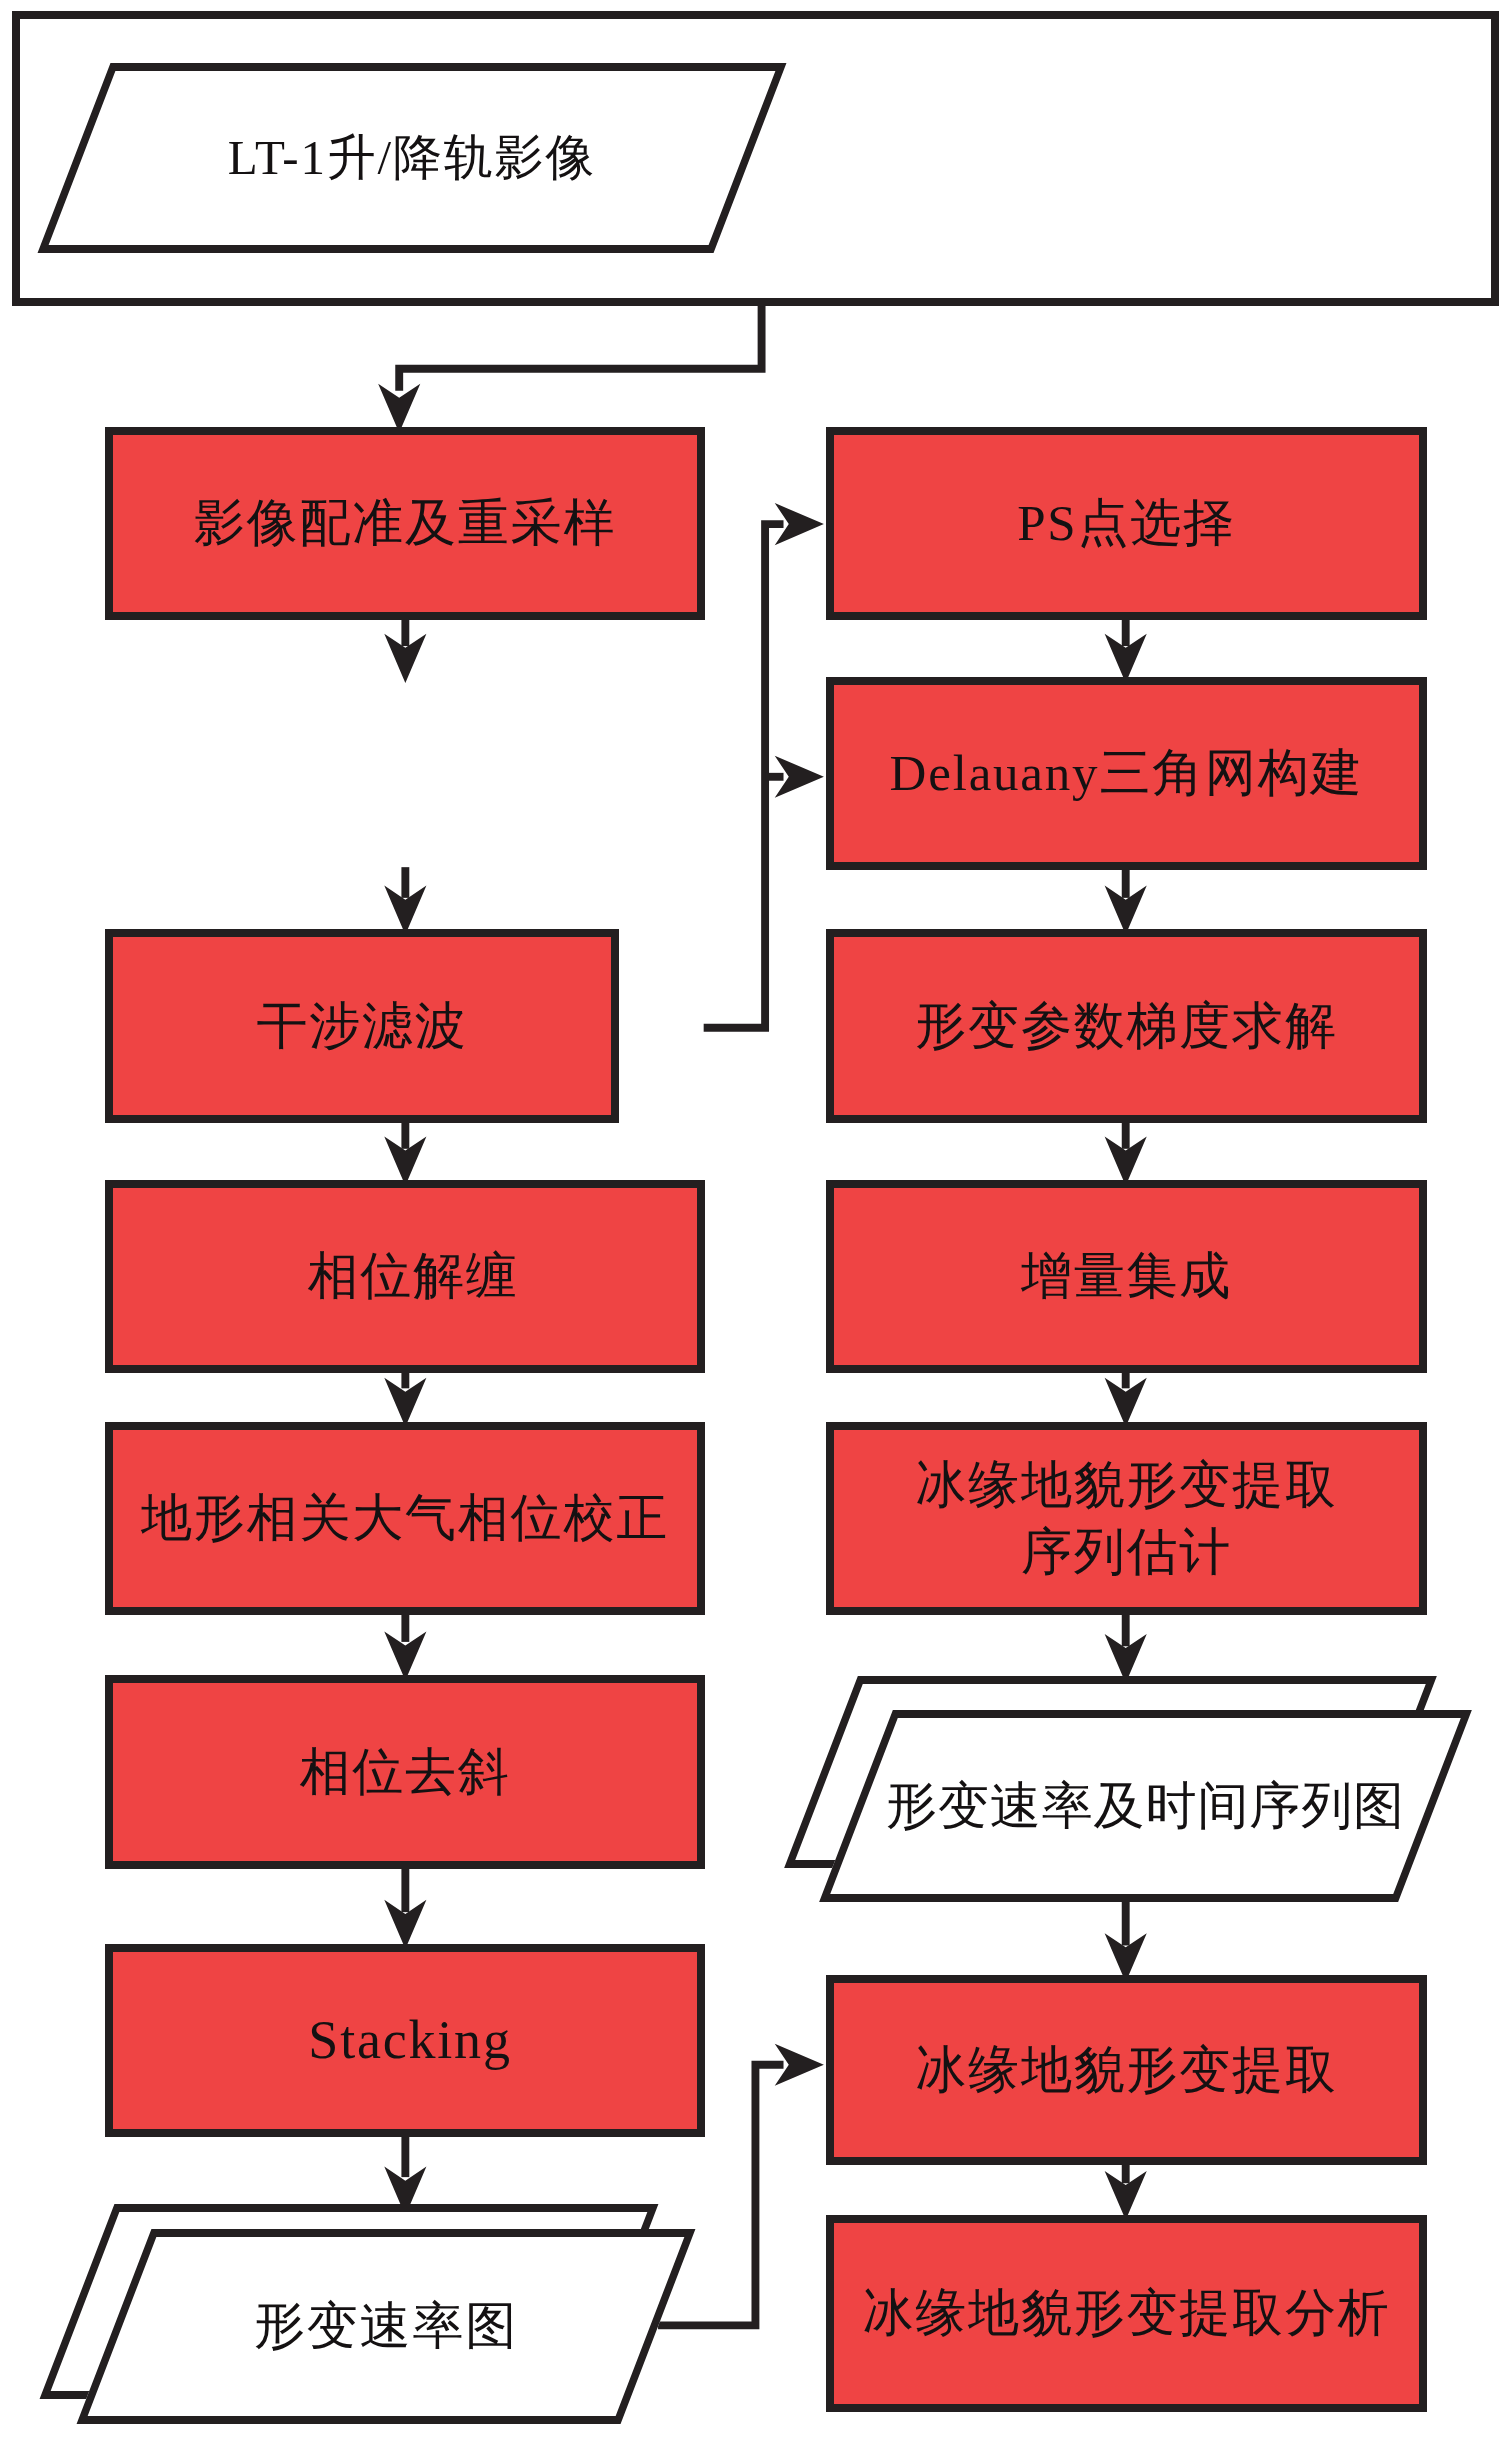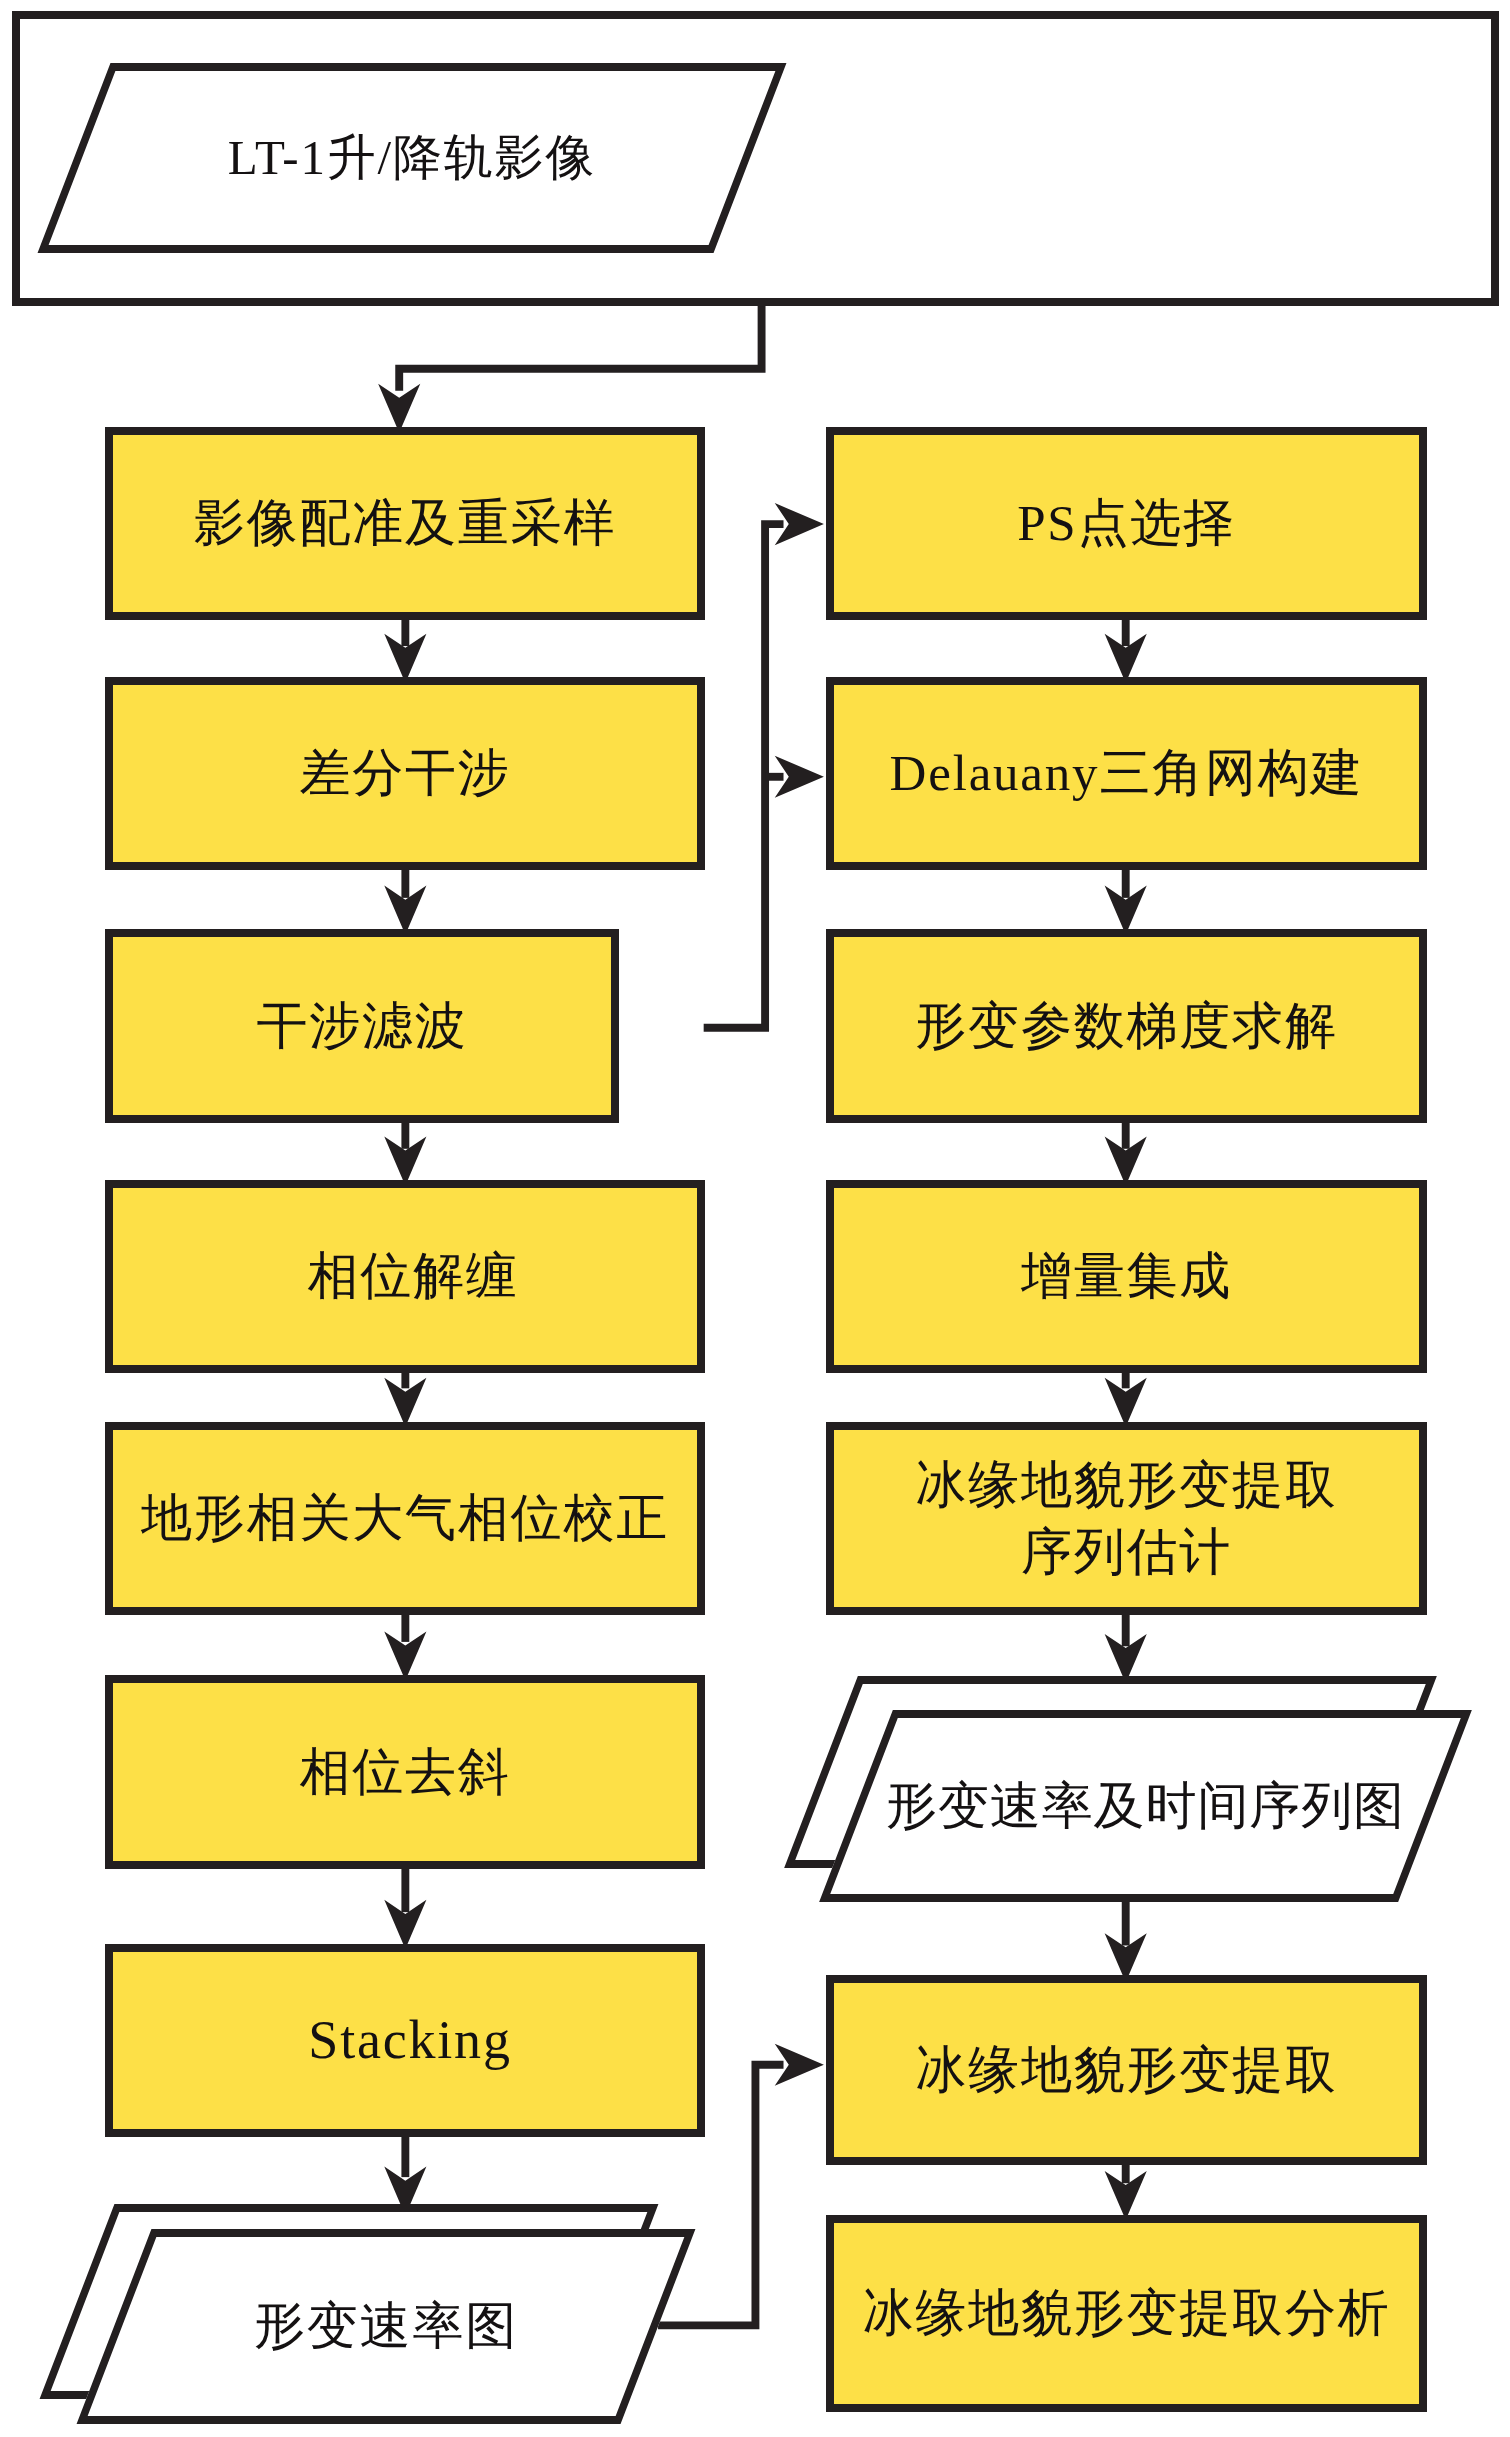--- a/index.html
+++ b/index.html
@@ -15,21 +15,21 @@
     overflow:hidden;
     font-family:"Liberation Serif","DejaVu Serif",serif;
     color:var(--ink);
   }
   .conn{position:absolute;left:0;top:0;z-index:0;}
   .node{z-index:1;}
   .box{
     position:absolute;
     box-sizing:border-box;
     border:8.8px solid var(--line);
-    background:#fde047;
+    background:#ef4444;
     display:flex;
     align-items:center;
     justify-content:center;
     text-align:center;
     z-index:1;
   }
   .frame{
     position:absolute;
     box-sizing:border-box;
     border:8.8px solid var(--line);
@@ -127,23 +127,20 @@
   <div class="para node" style="left:74px;top:63px;width:676px;height:190px;">
     <div class="shape"></div>
     <div class="plabel">
         <span class="label small">LT-1升/降轨影像</span>
       </div>
   </div>
 
   <div class="box node" style="left:105px;top:427px;width:600px;height:193px;">
     <span class="label">影像配准及重采样</span>
   </div>
-  <div class="box node" style="left:105px;top:677px;width:600px;height:193px;">
-    <span class="label">差分干涉</span>
-  </div>
   <div class="box node" style="left:105px;top:929px;width:514px;height:194px;">
     <span class="label">干涉滤波</span>
   </div>
   <div class="box node" style="left:105px;top:1180px;width:600px;height:193px;padding-left:16px;">
     <span class="label">相位解缠</span>
   </div>
   <div class="box node" style="left:105px;top:1422px;width:600px;height:193px;">
     <span class="label">地形相关大气相位校正</span>
   </div>
   <div class="box node" style="left:105px;top:1675px;width:600px;height:194px;">

